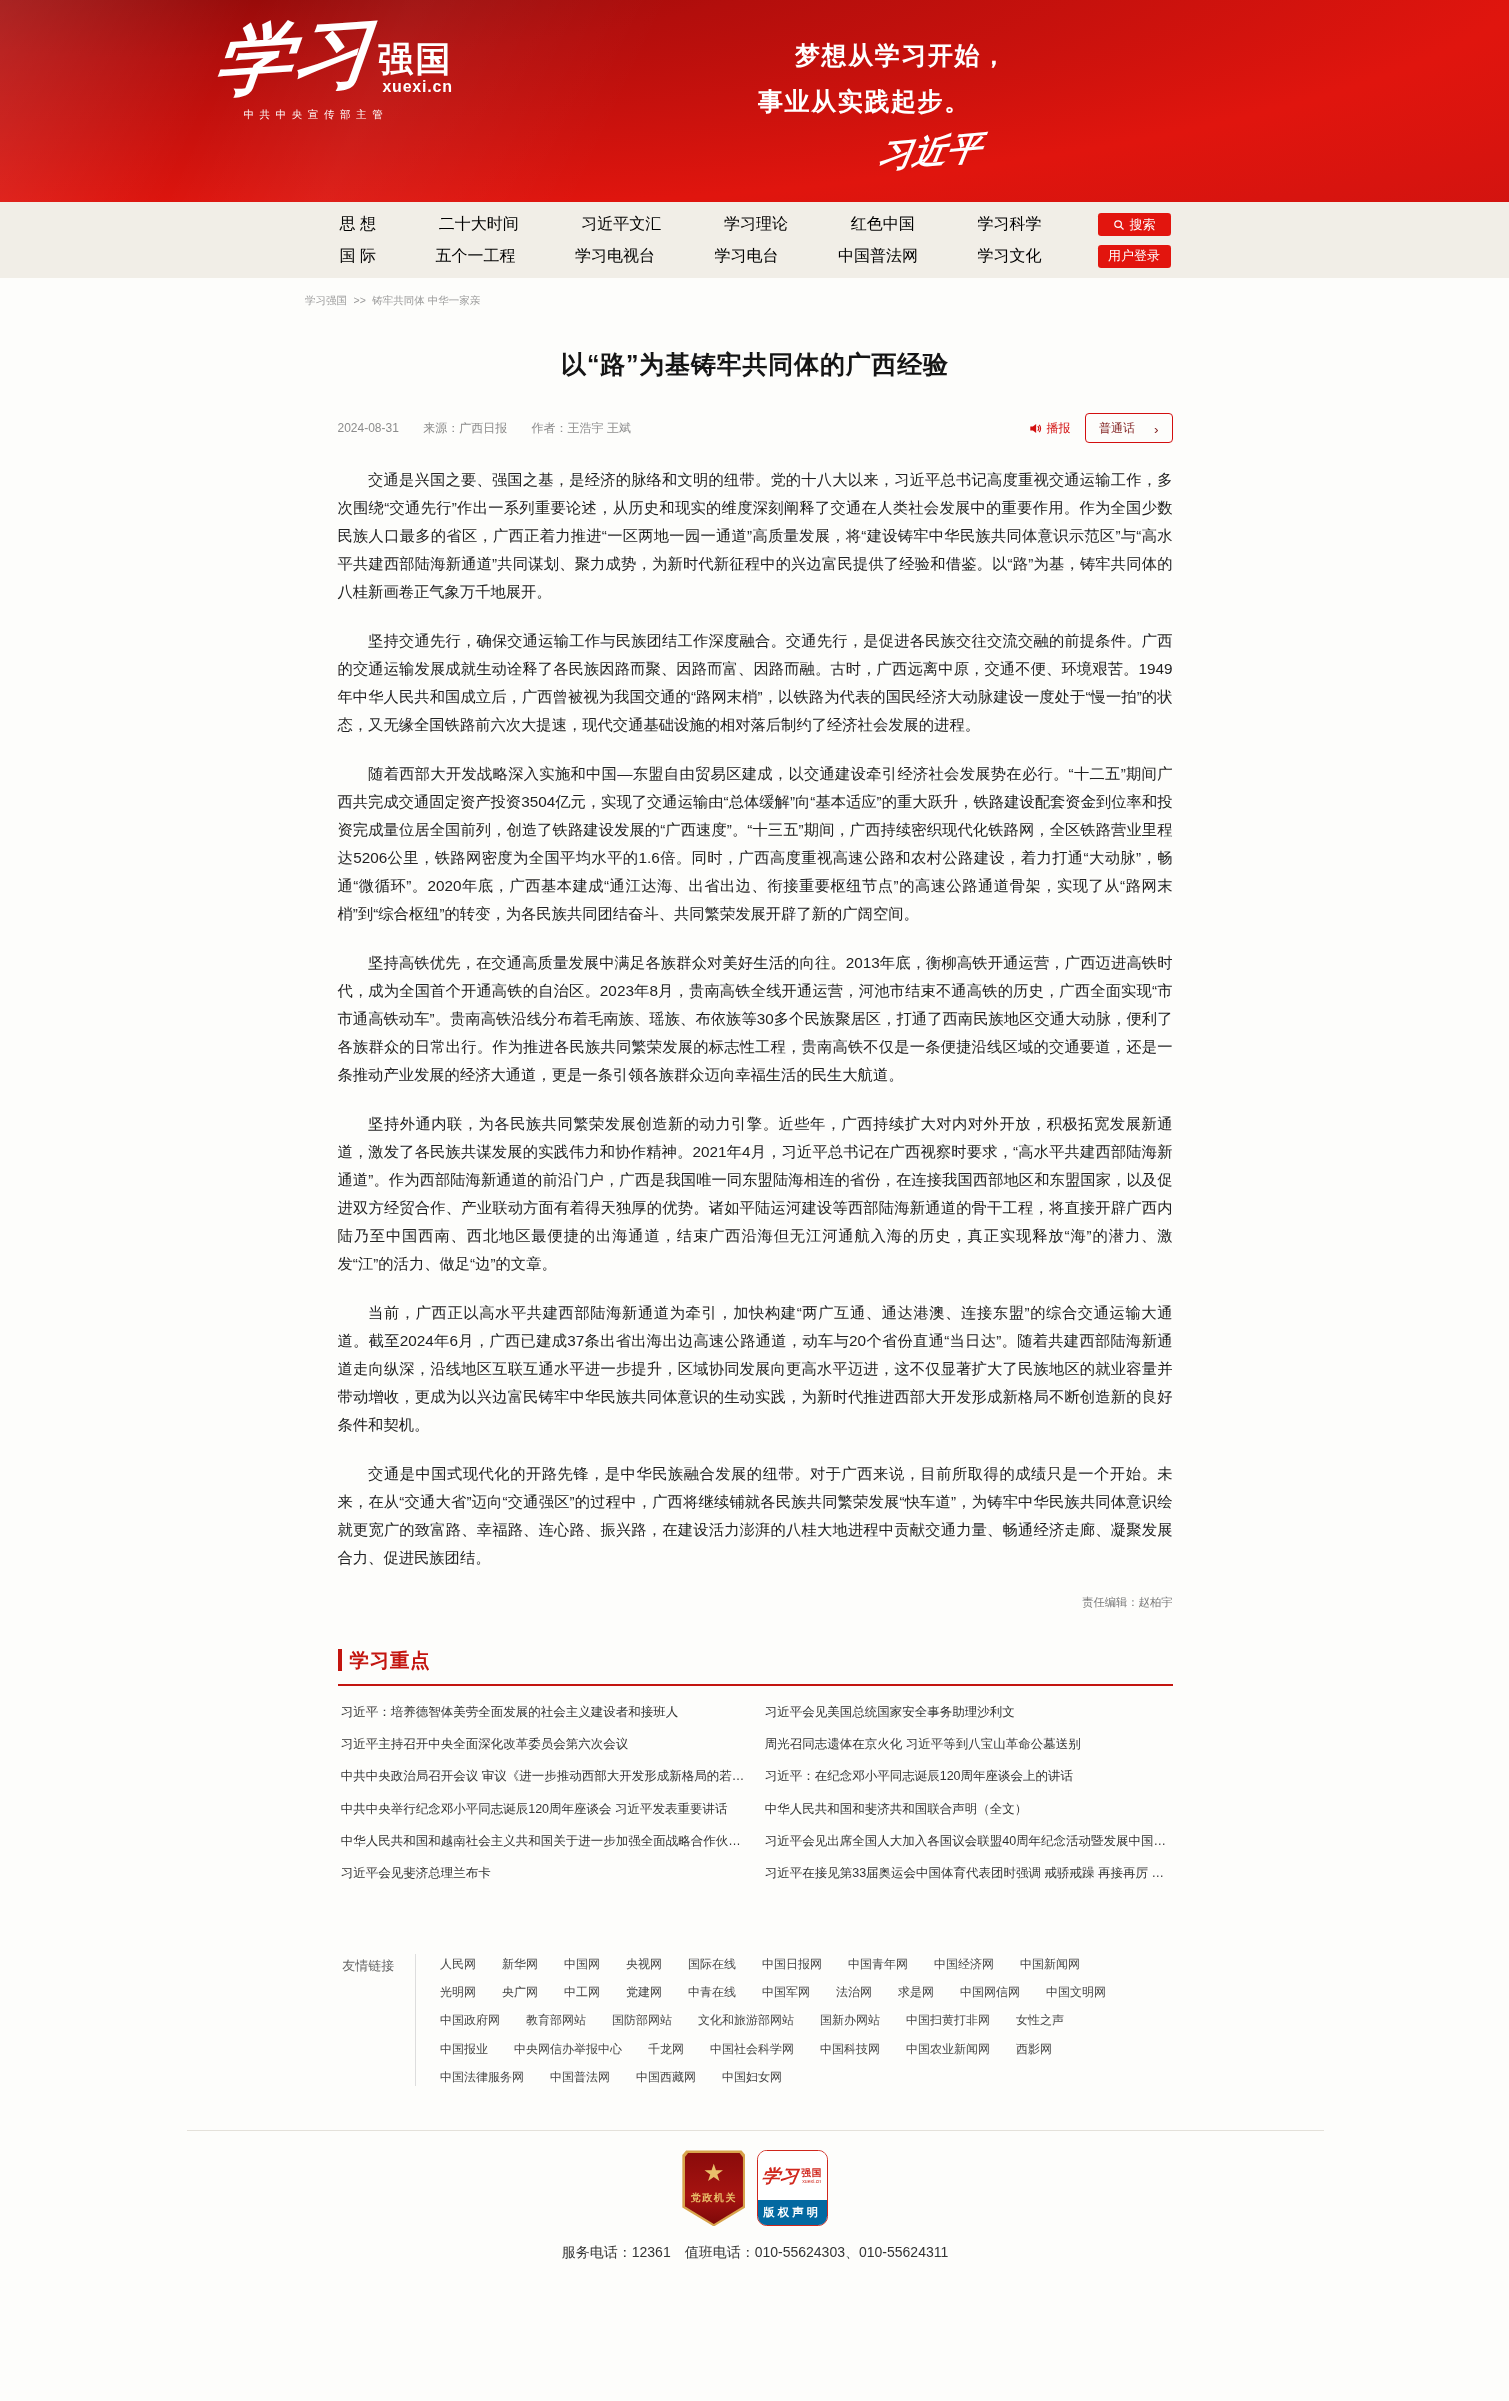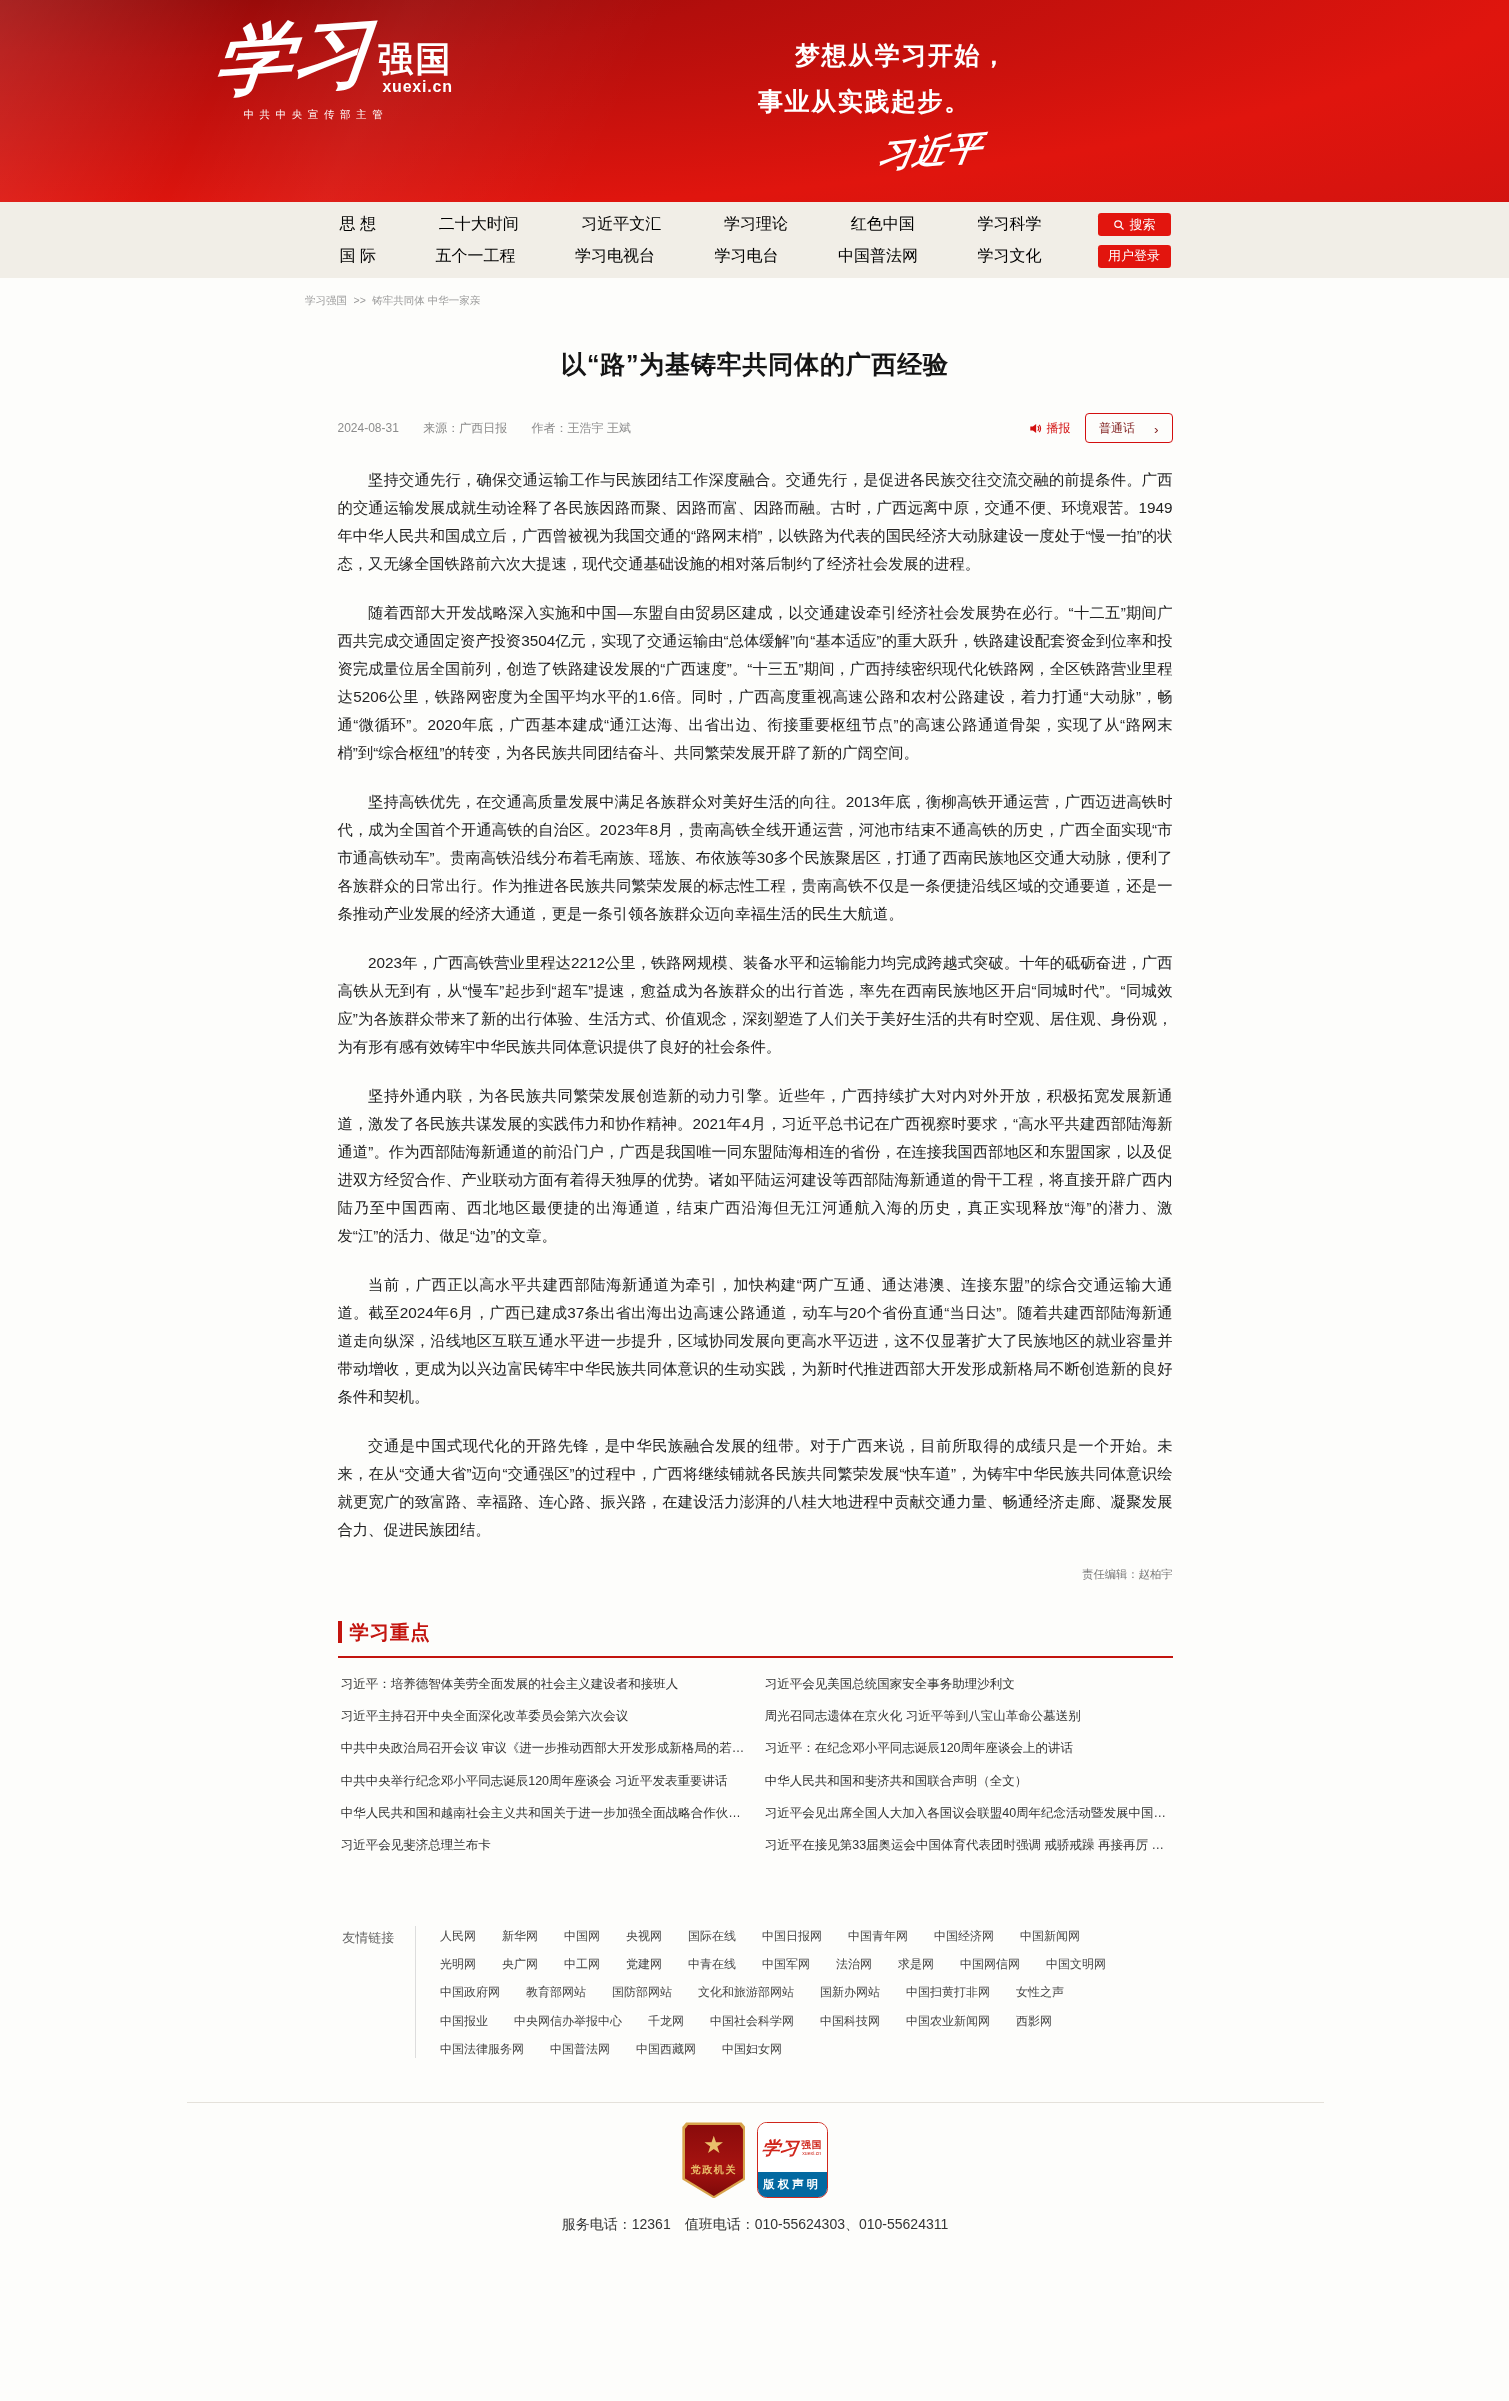--- a/index.html
+++ b/index.html
@@ -192,24 +192,24 @@
         </svg>
         <span>播报</span>
       </span>
       <span class="mandarin-btn">
         <span>普通话</span>
         <span class="chev">›</span>
       </span>
     </div>
   </div>
   <div class="body">
+      <p class="para">交通是兴国之要、强国之基，是经济的脉络和文明的纽带。党的十八大以来，习近平总书记高度重视交通运输工作，多次围绕“交通先行”作出一系列重要论述，从历史和现实的维度深刻阐释了交通在人类社会发展中的重要作用。作为全国少数民族人口最多的省区，广西正着力推进“一区两地一园一通道”高质量发展，将“建设铸牢中华民族共同体意识示范区”与“高水平共建西部陆海新通道”共同谋划、聚力成势，为新时代新征程中的兴边富民提供了经验和借鉴。以“路”为基，铸牢共同体的八桂新画卷正气象万千地展开。</p>
       <p class="para">坚持交通先行，确保交通运输工作与民族团结工作深度融合。交通先行，是促进各民族交往交流交融的前提条件。广西的交通运输发展成就生动诠释了各民族因路而聚、因路而富、因路而融。古时，广西远离中原，交通不便、环境艰苦。1949年中华人民共和国成立后，广西曾被视为我国交通的“路网末梢”，以铁路为代表的国民经济大动脉建设一度处于“慢一拍”的状态，又无缘全国铁路前六次大提速，现代交通基础设施的相对落后制约了经济社会发展的进程。</p>
       <p class="para">随着西部大开发战略深入实施和中国—东盟自由贸易区建成，以交通建设牵引经济社会发展势在必行。“十二五”期间广西共完成交通固定资产投资3504亿元，实现了交通运输由“总体缓解”向“基本适应”的重大跃升，铁路建设配套资金到位率和投资完成量位居全国前列，创造了铁路建设发展的“广西速度”。“十三五”期间，广西持续密织现代化铁路网，全区铁路营业里程达5206公里，铁路网密度为全国平均水平的1.6倍。同时，广西高度重视高速公路和农村公路建设，着力打通“大动脉”，畅通“微循环”。2020年底，广西基本建成“通江达海、出省出边、衔接重要枢纽节点”的高速公路通道骨架，实现了从“路网末梢”到“综合枢纽”的转变，为各民族共同团结奋斗、共同繁荣发展开辟了新的广阔空间。</p>
       <p class="para">坚持高铁优先，在交通高质量发展中满足各族群众对美好生活的向往。2013年底，衡柳高铁开通运营，广西迈进高铁时代，成为全国首个开通高铁的自治区。2023年8月，贵南高铁全线开通运营，河池市结束不通高铁的历史，广西全面实现“市市通高铁动车”。贵南高铁沿线分布着毛南族、瑶族、布依族等30多个民族聚居区，打通了西南民族地区交通大动脉，便利了各族群众的日常出行。作为推进各民族共同繁荣发展的标志性工程，贵南高铁不仅是一条便捷沿线区域的交通要道，还是一条推动产业发展的经济大通道，更是一条引领各族群众迈向幸福生活的民生大航道。</p>
-      <p class="para">2023年，广西高铁营业里程达2212公里，铁路网规模、装备水平和运输能力均完成跨越式突破。十年的砥砺奋进，广西高铁从无到有，从“慢车”起步到“超车”提速，愈益成为各族群众的出行首选，率先在西南民族地区开启“同城时代”。“同城效应”为各族群众带来了新的出行体验、生活方式、价值观念，深刻塑造了人们关于美好生活的共有时空观、居住观、身份观，为有形有感有效铸牢中华民族共同体意识提供了良好的社会条件。</p>
       <p class="para">坚持外通内联，为各民族共同繁荣发展创造新的动力引擎。近些年，广西持续扩大对内对外开放，积极拓宽发展新通道，激发了各民族共谋发展的实践伟力和协作精神。2021年4月，习近平总书记在广西视察时要求，“高水平共建西部陆海新通道”。作为西部陆海新通道的前沿门户，广西是我国唯一同东盟陆海相连的省份，在连接我国西部地区和东盟国家，以及促进双方经贸合作、产业联动方面有着得天独厚的优势。诸如平陆运河建设等西部陆海新通道的骨干工程，将直接开辟广西内陆乃至中国西南、西北地区最便捷的出海通道，结束广西沿海但无江河通航入海的历史，真正实现释放“海”的潜力、激发“江”的活力、做足“边”的文章。</p>
       <p class="para">当前，广西正以高水平共建西部陆海新通道为牵引，加快构建“两广互通、通达港澳、连接东盟”的综合交通运输大通道。截至2024年6月，广西已建成37条出省出海出边高速公路通道，动车与20个省份直通“当日达”。随着共建西部陆海新通道走向纵深，沿线地区互联互通水平进一步提升，区域协同发展向更高水平迈进，这不仅显著扩大了民族地区的就业容量并带动增收，更成为以兴边富民铸牢中华民族共同体意识的生动实践，为新时代推进西部大开发形成新格局不断创造新的良好条件和契机。</p>
       <p class="para">交通是中国式现代化的开路先锋，是中华民族融合发展的纽带。对于广西来说，目前所取得的成绩只是一个开始。未来，在从“交通大省”迈向“交通强区”的过程中，广西将继续铺就各民族共同繁荣发展“快车道”，为铸牢中华民族共同体意识绘就更宽广的致富路、幸福路、连心路、振兴路，在建设活力澎湃的八桂大地进程中贡献交通力量、畅通经济走廊、凝聚发展合力、促进民族团结。</p>
     </div>
   <div class="editor">责任编辑：赵柏宇</div>
 </main>
 
 <section class="highlights">
   <div class="hl-header">
     <span class="hl-bar"></span>

